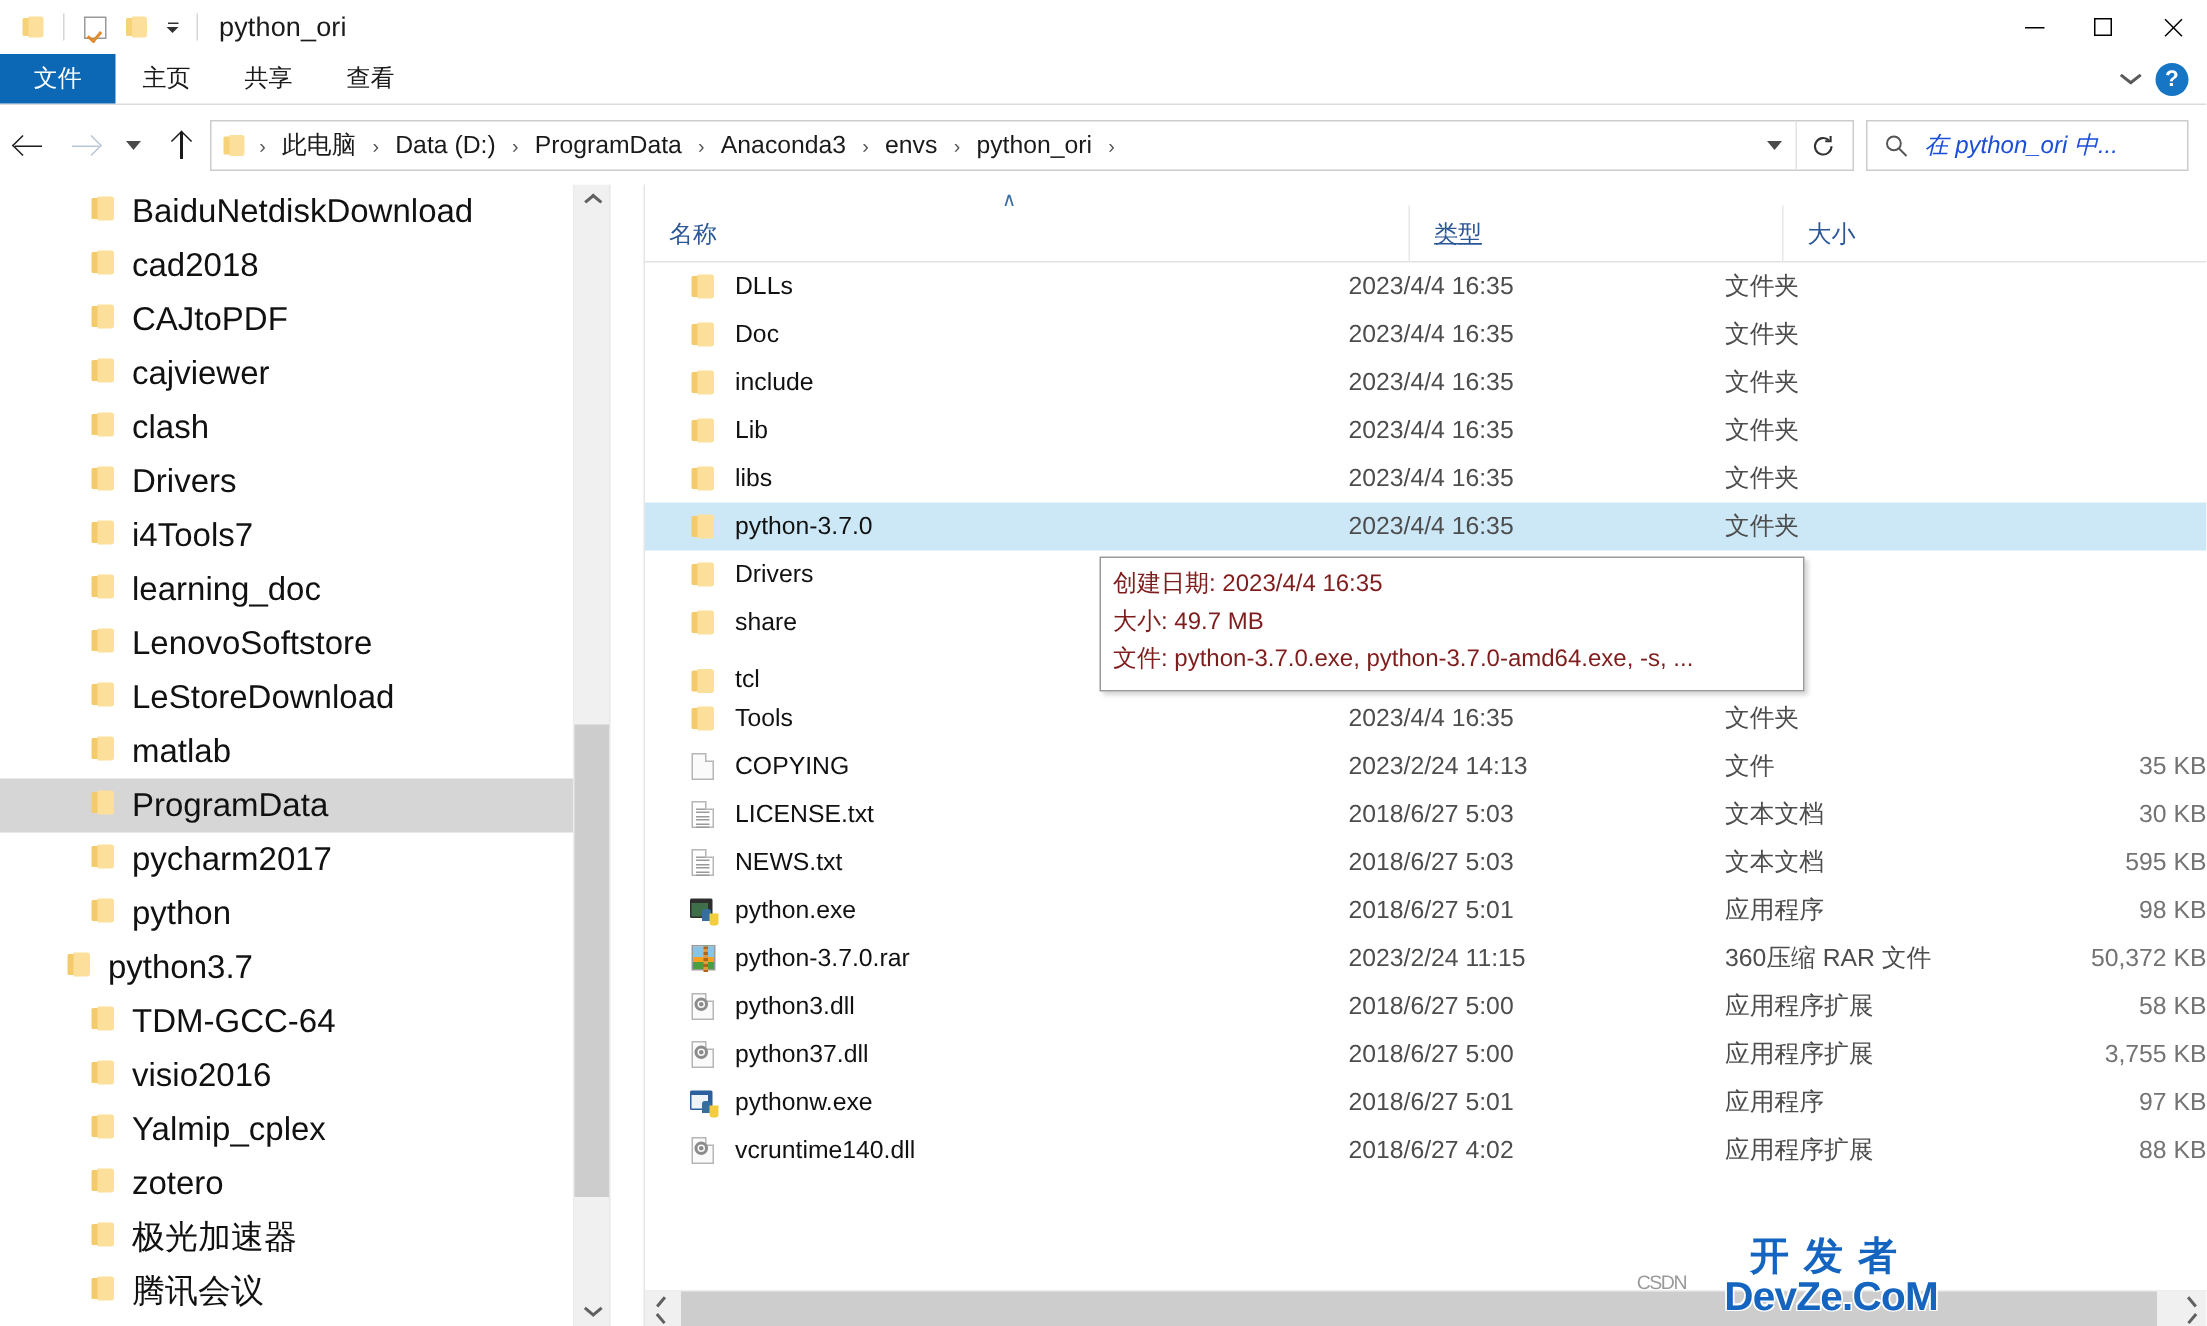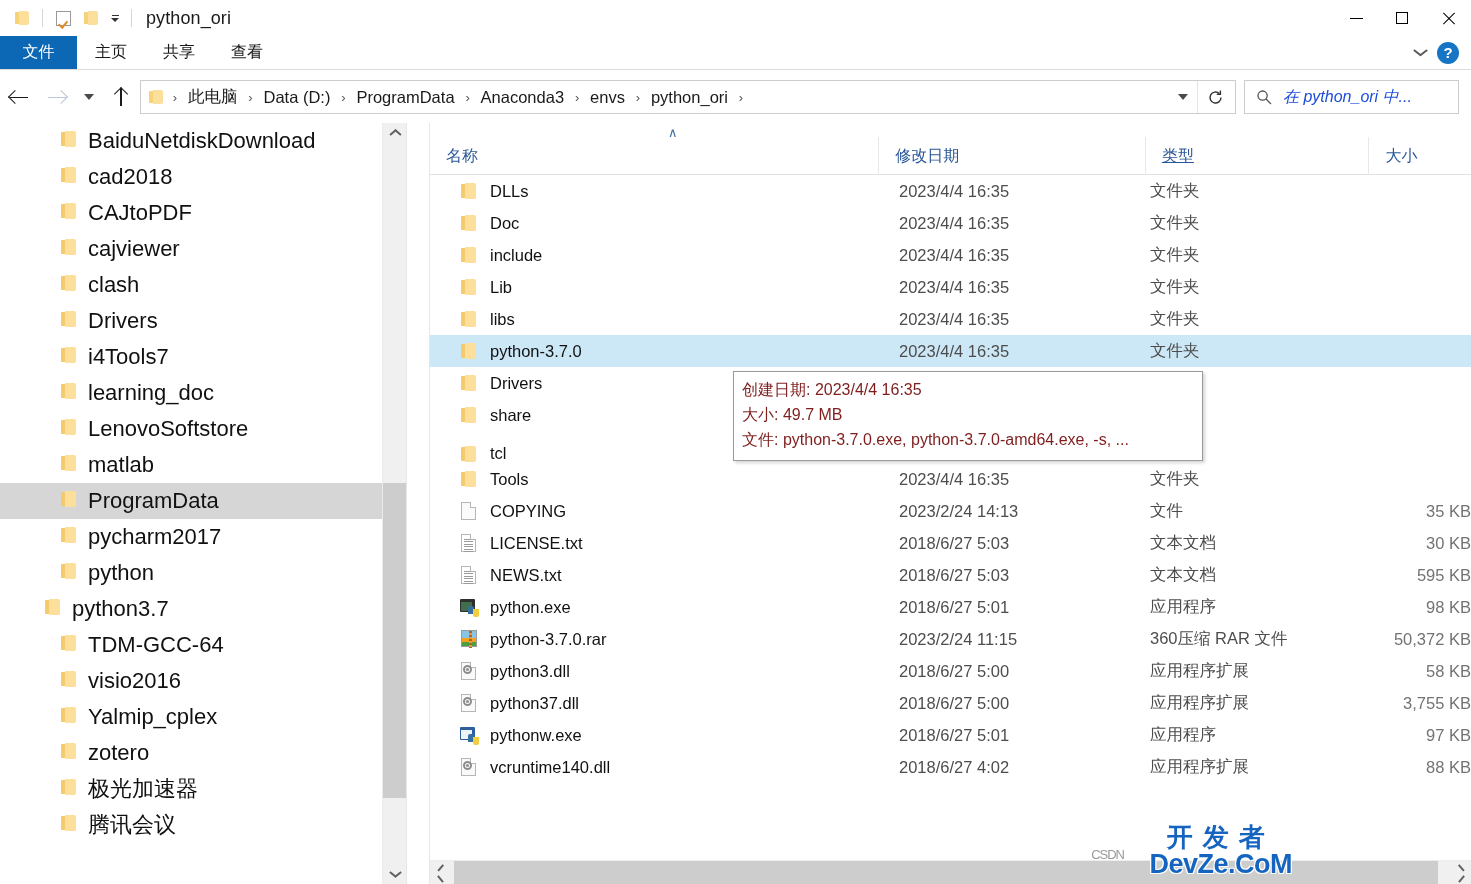--- a/index.html
+++ b/index.html
@@ -441,20 +441,24 @@
           <div class="navrow">
             <span class="nf"><span class="ico ico-folder" style="display:inline-block"></span></span>
             <span class="nlabel">learning_doc</span>
           </div>
           <div class="navrow">
             <span class="nf"><span class="ico ico-folder" style="display:inline-block"></span></span>
             <span class="nlabel">LenovoSoftstore</span>
           </div>
           <div class="navrow">
             <span class="nf"><span class="ico ico-folder" style="display:inline-block"></span></span>
+            <span class="nlabel">LeStoreDownload</span>
+          </div>
+          <div class="navrow">
+            <span class="nf"><span class="ico ico-folder" style="display:inline-block"></span></span>
             <span class="nlabel">matlab</span>
           </div>
           <div class="navrow selected">
             <span class="nf"><span class="ico ico-folder" style="display:inline-block"></span></span>
             <span class="nlabel">ProgramData</span>
           </div>
           <div class="navrow">
             <span class="nf"><span class="ico ico-folder" style="display:inline-block"></span></span>
             <span class="nlabel">pycharm2017</span>
           </div>
@@ -501,21 +505,20 @@
           </div>
       </div>
     </div>
     <div class="split"></div>
     <div class="split2"></div>
 
     <div class="listpane">
       <div class="sortmark">∧</div>
       <div class="colhead">
         <div class="col c-name">名称</div>
-        <div class="col c-date">修改日期</div>
         <div class="col c-type">类型</div>
         <div class="col c-size">大小</div>
       </div>
 
       <div class="rows" id="file-rows">
           <div class="frow" style="top: 0px;">
             <div class="cell-name">
               <span style="display: inline-flex;">
                 <span class="ico ico-folder"></span>
               </span>

